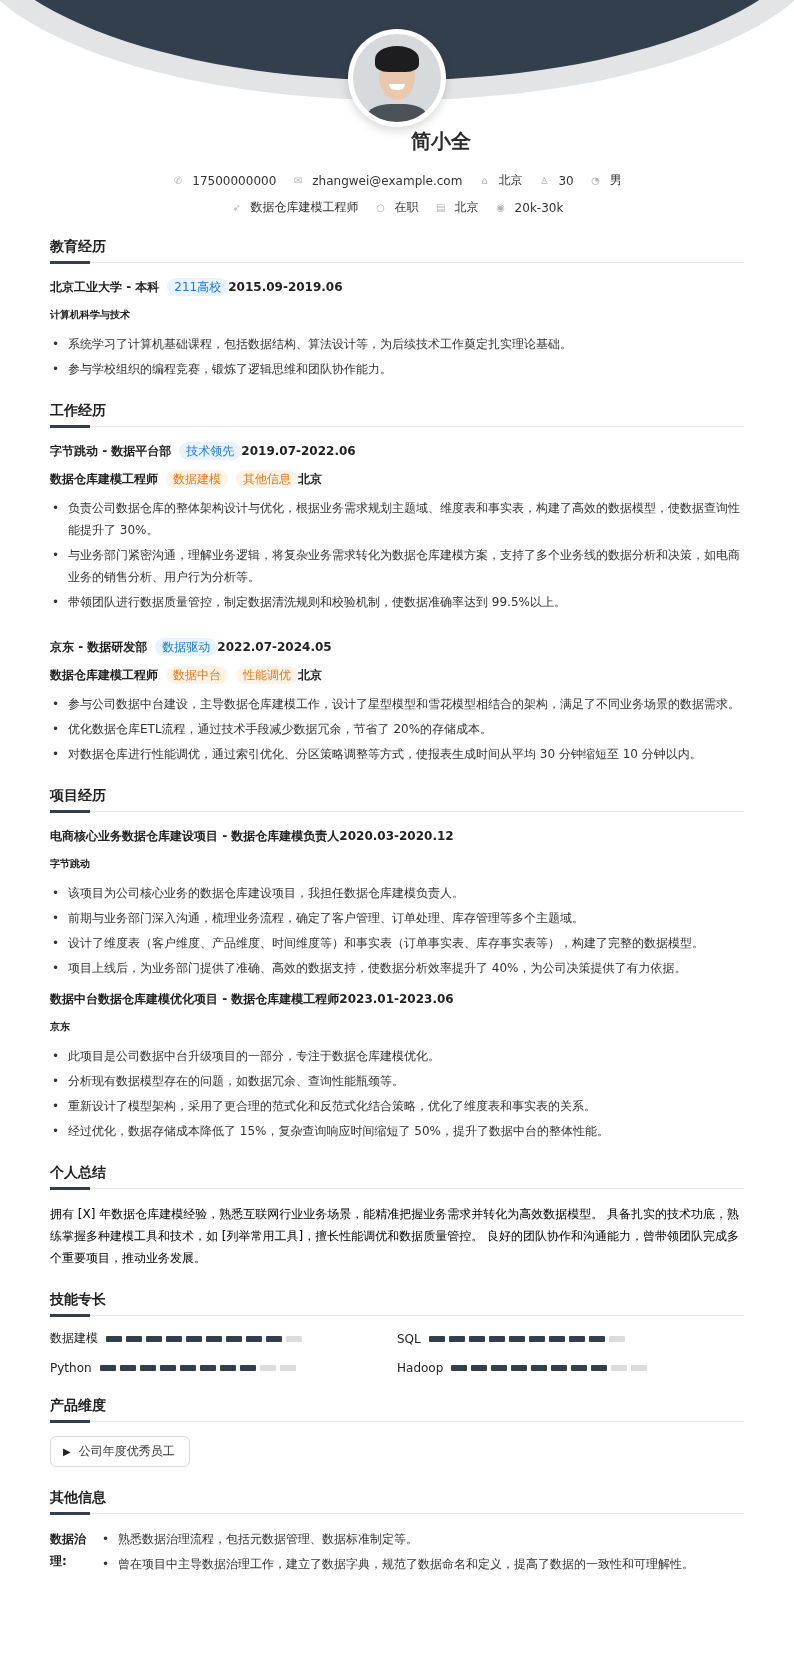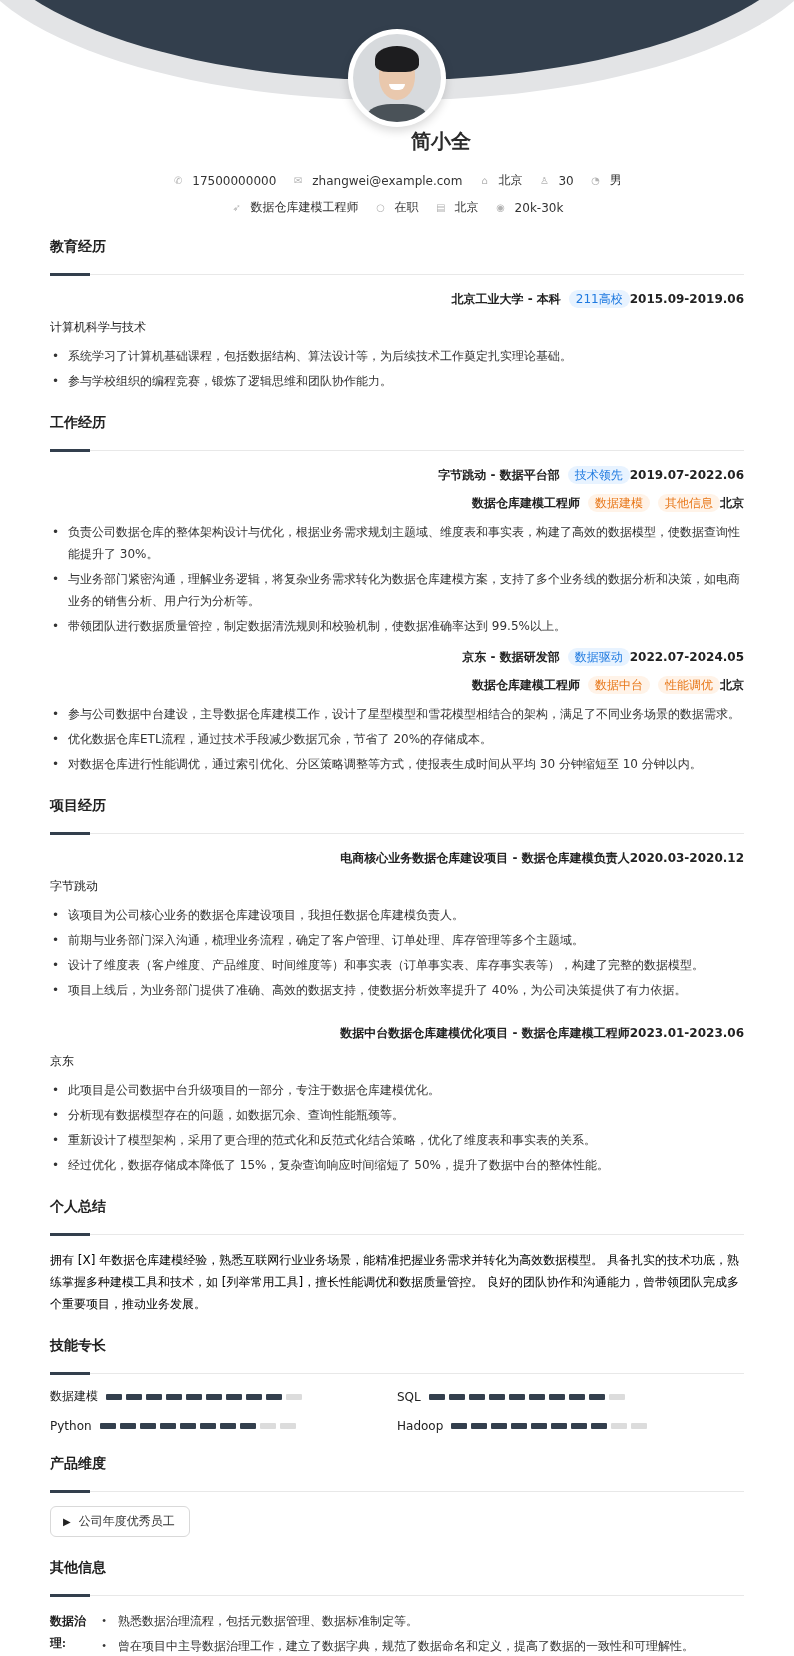--- a/index.html
+++ b/index.html
@@ -13,42 +13,42 @@
   .hair { position: absolute; left: 22px; top: 12px; width: 44px; height: 26px; border-radius: 50% 50% 30% 30%; background: #1d1d1f; }
   .shirt { position: absolute; left: 14px; top: 70px; width: 60px; height: 30px; border-radius: 40% 40% 0 0; background: #4a5258; }
   .smile { position: absolute; left: 36px; top: 50px; width: 16px; height: 6px; border-radius: 0 0 8px 8px; background: #fff; }
   .name { position: absolute; top: 128px; left: 0; width: 794px; text-align: center; font-size: 20px; font-weight: bold; color: #2b2b2b; margin-left: 44px; }
   .info-row { position: absolute; left: 0; width: 794px; display: flex; justify-content: center; align-items: center; font-size: 12px; color: #333; }
   .info-row.r1 { top: 172px; }
   .info-row.r2 { top: 199px; }
   .info-item { display: flex; align-items: center; margin: 0 8px; }
   .info-icon { width: 12px; height: 12px; margin-right: 8px; color: #b3b3b3; font-size: 10px; display: inline-flex; align-items: center; justify-content: center; }
   .content { position: absolute; left: 50px; top: 238px; width: 694px; }
-  .sec-title { font-size: 14px; font-weight: bold; color: #222; padding-bottom: 18px; position: relative; border-bottom: 1px solid #e8e8e8; margin-bottom: 14px; }
+  .sec-title { font-size: 14px; font-weight: bold; color: #222; padding-bottom: 6px; position: relative; border-bottom: 1px solid #e8e8e8; margin-bottom: 14px; }
   .sec-title::after { content: ""; position: absolute; left: 0; bottom: -2px; width: 40px; height: 3px; background: #333f4d; }
   .sec { margin-bottom: 22px; }
-  .row { display: flex; justify-content: flex-end; align-items: center; font-size: 12px; font-weight: bold; height: 20px; margin-bottom: 8px; }
+  .row { display: flex; justify-content: flex-start; align-items: center; font-size: 12px; font-weight: bold; height: 20px; margin-bottom: 8px; }
   .row-left { display: flex; align-items: center; }
   .tag { display: inline-block; font-size: 12px; font-weight: normal; padding: 1px 7px; border-radius: 9px; margin-left: 8px; line-height: 16px; }
   .tag-blue { background: #e8f3ff; color: #1f7ae0; }
   .tag-orange { background: #fff3e8; color: #e8781a; }
   ul.bul { list-style: none; font-size: 12px; color: #333; }
   ul.bul li { position: relative; padding-left: 18px; line-height: 22px; margin-bottom: 3px; }
   ul.bul li::before { content: "•"; position: absolute; left: 2px; top: 0; color: #333; }
-  .sub { font-size: 12px; font-weight: normal; margin-bottom: 8px; height: 20px; line-height: 20px; }
+  .sub { font-size: 10px; font-weight: bold; margin-bottom: 8px; height: 20px; line-height: 20px; }
   .summary { font-size: 12px; line-height: 22px; color: #000000; }
   .skills { display: grid; grid-template-columns: 1fr 1fr; row-gap: 14px; font-size: 12px; }
   .skill { display: flex; align-items: center; }
   .skill-name { margin-right: 8px; }
   .bars { display: flex; }
   .bar { width: 16px; height: 6px; margin-right: 4px; background: #333f4d; border-radius: 1px; }
   .bar.off { background: #dcdcdc; }
   .award { display: inline-flex; align-items: center; border: 1px solid #d9d9d9; border-radius: 6px; padding: 6px 14px 6px 12px; font-size: 12px; color: #333; }
   .award-icon { font-size: 10px; margin-right: 8px; color: #222; }
-  .other { display: flex; font-size: 12px; font-family: Liberation Serif, serif; }
+  .other { display: flex; font-size: 12px; }
   .other-label { font-weight: bold; width: 50px; line-height: 22px; }
 </style>
 </head>
 <body>
 
 <div class="hdr">
   <div class="hdr-gray"></div>
   <div class="hdr-dark"></div>
 </div>
 <div class="avatar">
@@ -116,21 +116,21 @@
     <div class="sub">计算机科学与技术</div>
     <ul class="bul">
       <li>系统学习了计算机基础课程，包括数据结构、算法设计等，为后续技术工作奠定扎实理论基础。</li>
       <li>参与学校组织的编程竞赛，锻炼了逻辑思维和团队协作能力。</li>
     </ul>
   </div>
 
   <div class="sec">
     <div class="sec-title">工作经历</div>
 
-    <div style="margin-bottom:10px;">
+    <div style="margin-bottom:24px;">
       <div class="row">
         <div class="row-left">
             <span>字节跳动 - 数据平台部</span>
             <span class="tag tag-blue">技术领先</span>
           </div>
         <span>2019.07-2022.06</span>
       </div>
       <div class="row">
         <div class="row-left">
             <span>数据仓库建模工程师</span>
@@ -166,21 +166,21 @@
         <li>参与公司数据中台建设，主导数据仓库建模工作，设计了星型模型和雪花模型相结合的架构，满足了不同业务场景的数据需求。</li>
         <li>优化数据仓库ETL流程，通过技术手段减少数据冗余，节省了 20%的存储成本。</li>
         <li>对数据仓库进行性能调优，通过索引优化、分区策略调整等方式，使报表生成时间从平均 30 分钟缩短至 10 分钟以内。</li>
       </ul>
     </div>
   </div>
 
   <div class="sec">
     <div class="sec-title">项目经历</div>
 
-    <div style="margin-bottom:22px;">
+    <div style="margin-bottom:10px;">
       <div class="row">
         <span>电商核心业务数据仓库建设项目 - 数据仓库建模负责人</span>
         <span>2020.03-2020.12</span>
       </div>
       <div class="sub">字节跳动</div>
       <ul class="bul">
         <li>该项目为公司核心业务的数据仓库建设项目，我担任数据仓库建模负责人。</li>
         <li>前期与业务部门深入沟通，梳理业务流程，确定了客户管理、订单处理、库存管理等多个主题域。</li>
         <li>设计了维度表（客户维度、产品维度、时间维度等）和事实表（订单事实表、库存事实表等），构建了完整的数据模型。</li>
         <li>项目上线后，为业务部门提供了准确、高效的数据支持，使数据分析效率提升了 40%，为公司决策提供了有力依据。</li>

